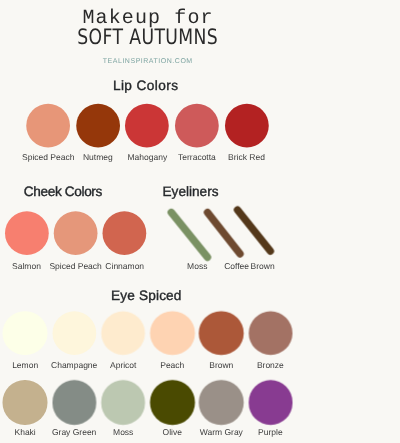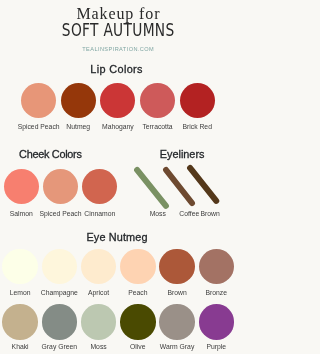--- a/index.html
+++ b/index.html
@@ -1,17 +1,17 @@
 <!DOCTYPE html>
 <html><head>
 <meta charset="utf-8">
 <style>
   html,body{margin:0;padding:0;}
   body{width:236px;height:354px;background:#F9F8F4;font-family:"Liberation Sans",sans-serif;overflow:hidden;position:relative;-webkit-font-smoothing:antialiased;}
-  .t1{position:absolute;left:0;top:5.6px;width:236px;text-align:center;font-size:16px;line-height:16px;color:#2A2A2A;font-family:Liberation Serif, serif;letter-spacing:0.9px;text-indent:0.9px;transform:translateZ(0);}
+  .t1{position:absolute;left:0;top:5.6px;width:236px;text-align:center;font-size:16px;line-height:16px;color:#2A2A2A;font-family:Liberation Mono, monospace;letter-spacing:0.9px;text-indent:0.9px;transform:translateZ(0);}
   .t2{position:absolute;left:0;top:22.4px;width:236px;text-align:center;font-size:17px;line-height:17px;color:#2A2A2A;font-family:"DejaVu Sans Condensed",sans-serif;letter-spacing:0.35px;text-indent:0.35px;transform:scaleX(0.90) translateZ(0);}
   .url{position:absolute;left:0;top:45.6px;width:236px;text-align:center;font-size:5.6px;line-height:7px;color:#7FA5A2;letter-spacing:0.42px;text-indent:0.42px;transform:translateZ(0);}
   .sect{position:absolute;font-size:10.9px;line-height:12px;font-weight:normal;color:#25282B;text-align:center;letter-spacing:0px;-webkit-text-stroke:0.30px #25282B;transform:translateZ(0);}
   .sw{position:absolute;border-radius:50%;}
   .lbl{position:absolute;font-size:6.8px;line-height:7px;color:#3C3C3C;text-align:center;white-space:nowrap;transform:translateZ(0);}
   .liner{position:absolute;
     left:calc(var(--x1) * 1px);top:calc(var(--y1) * 1px);
     height:6.1px;border-radius:3.05px;transform-origin:3.05px 3.05px;
     margin-left:-3.05px;margin-top:-3.05px;}
 </style>
@@ -35,29 +35,29 @@
 <div class="lbl" style="left:157.2px;top:122.9px;width:80px">Brick Red</div>
 
 <div class="sect" style="left:0.6px;top:147.9px;width:81px;text-align:right;letter-spacing:-0.29px;text-indent:-0.29px">Cheek Colors</div>
 <div class="sw" style="left:3.7px;top:169.4px;width:35.0px;height:35.0px;background:#F77F6F"></div>
 <div class="lbl" style="left:-18.8px;top:209.6px;width:80px">Salmon</div>
 <div class="sw" style="left:43.0px;top:169.4px;width:35.0px;height:35.0px;background:#E5977A"></div>
 <div class="lbl" style="left:20.5px;top:209.6px;width:80px">Spiced Peach</div>
 <div class="sw" style="left:82.3px;top:169.4px;width:35.0px;height:35.0px;background:#D1654F"></div>
 <div class="lbl" style="left:59.8px;top:209.6px;width:80px">Cinnamon</div>
 
-<div class="sect" style="left:130px;top:147.9px;width:74.5px;text-align:right">Eyeliners</div>
+<div class="sect" style="left:130px;top:147.9px;width:74.5px;text-align:left">Eyeliners</div>
 <div class="liner" style="--x1: 136.6; --y1: 169.6; --x2: 165.4; --y2: 205.3; background: rgb(122, 145, 99); width: 51.9686px; transform: rotate(51.1061deg);"></div>
 <div class="liner" style="--x1: 165.6; --y1: 170.3; --x2: 191.5; --y2: 203.3; background: rgb(110, 74, 48); width: 48.0501px; transform: rotate(51.8735deg);"></div>
 <div class="liner" style="--x1: 189.6; --y1: 168.3; --x2: 215.6; --y2: 200.9; background: rgb(84, 56, 26); width: 47.7984px; transform: rotate(51.426deg);"></div>
 <div class="lbl" style="left:117.80000000000001px;top:209.6px;width:80px">Moss</div>
 <div class="lbl" style="left:149.3px;top:209.6px;width:80px">Coffee</div>
 <div class="lbl" style="left:170.1px;top:209.6px;width:80px">Brown</div>
 
-<div class="sect" style="left:-1.0px;top:231.1px;width:236px;letter-spacing:0.13px;text-indent:0.13px">Eye Nutmeg</div>
+<div class="sect" style="left:-1.0px;top:231.1px;width:236px;letter-spacing:0.13px;text-indent:0.13px">Eye Spiced</div>
 <div class="sw" style="left:2.4px;top:249.1px;width:35.4px;height:35.4px;background:#FDFFE8"></div>
 <div class="lbl" style="left:-19.900000000000002px;top:289.2px;width:80px">Lemon</div>
 <div class="sw" style="left:41.64px;top:249.1px;width:35.4px;height:35.4px;background:#FEF6DC"></div>
 <div class="lbl" style="left:19.340000000000003px;top:289.2px;width:80px">Champagne</div>
 <div class="sw" style="left:80.88px;top:249.1px;width:35.4px;height:35.4px;background:#FEEBCE"></div>
 <div class="lbl" style="left:58.58px;top:289.2px;width:80px">Apricot</div>
 <div class="sw" style="left:120.12px;top:249.1px;width:35.4px;height:35.4px;background:#FED3B2"></div>
 <div class="lbl" style="left:97.82px;top:289.2px;width:80px">Peach</div>
 <div class="sw" style="left:159.36px;top:249.1px;width:35.4px;height:35.4px;background:#AC5839"></div>
 <div class="lbl" style="left:137.06px;top:289.2px;width:80px">Brown</div>

